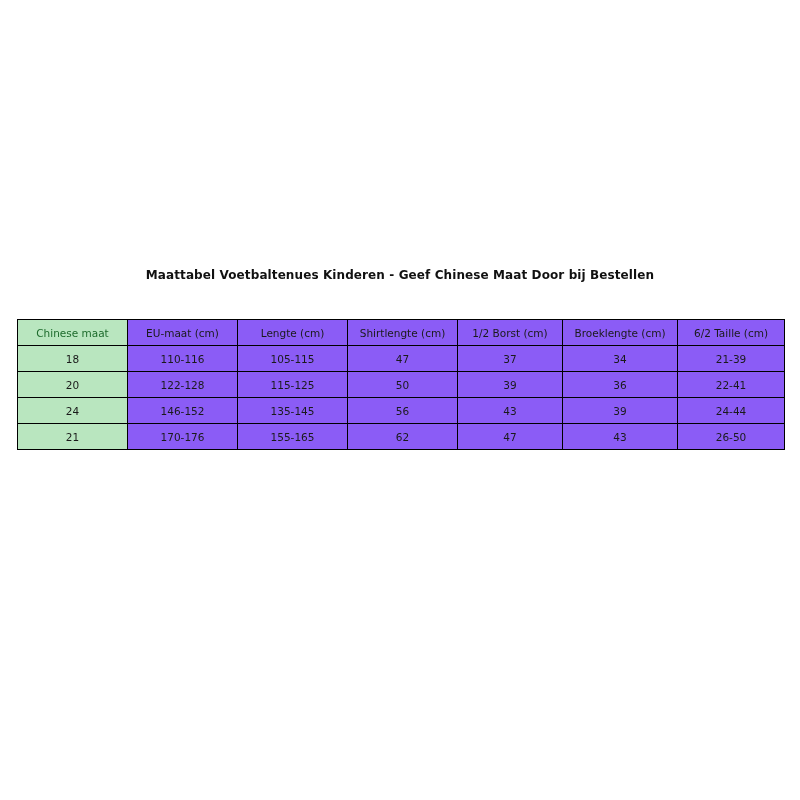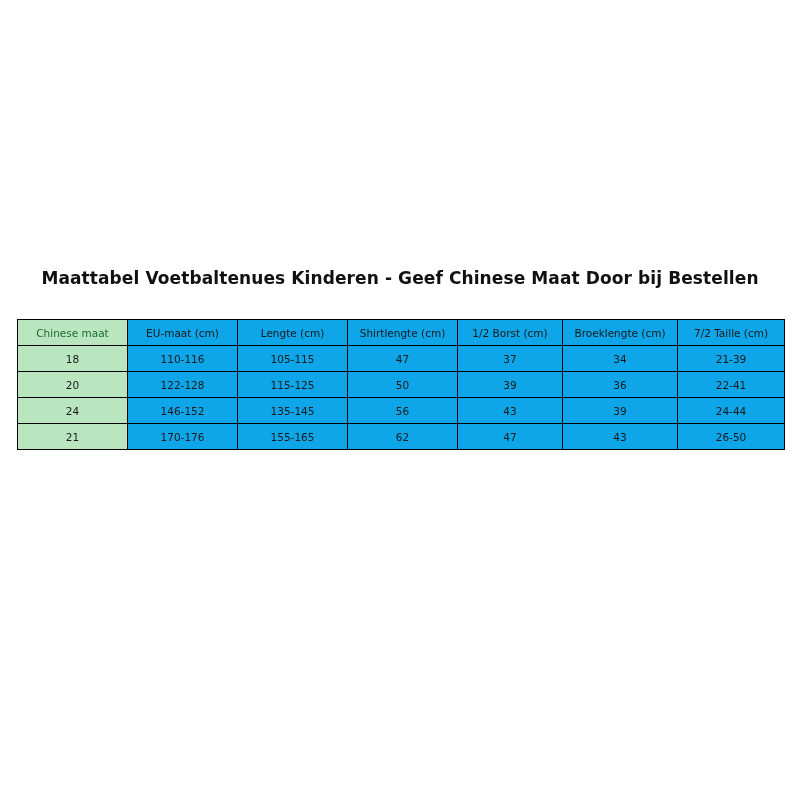--- a/index.html
+++ b/index.html
@@ -19,21 +19,21 @@
     width: 800px;
     height: 800px;
     box-sizing: border-box;
   }
   .title {
     position: absolute;
     top: 268px;
     left: 0;
     width: 800px;
     text-align: center;
-    font-size: 17px;
+    font-size: 12px;
     font-weight: bold;
     color: #111111;
     letter-spacing: 0.1px;
   }
   .table-wrap {
     position: absolute;
     top: 310px;
     left: 17px;
     width: 767px;
     margin-top: 9px;
@@ -46,21 +46,21 @@
   table.size-table th,
   table.size-table td {
     border: 1px solid #000000;
     text-align: center;
     vertical-align: middle;
     height: 26px;
     font-size: 10.5px;
     font-weight: normal;
     padding: 0 2px;
     box-sizing: border-box;
-    background: #0ea5e9;
+    background: #8b5cf6;
     color: #1a1a1a;
   }
   table.size-table th {
     font-size: 10.5px;
   }
   table.size-table th.first-col,
   table.size-table td.first-col {
     background: #b9e6bf;
   }
   table.size-table th.first-col {
@@ -93,21 +93,21 @@
           <col class="c6">
       </colgroup>
       <thead>
         <tr>
           <th class="first-col">Chinese maat</th>
           <th>EU-maat (cm)</th>
           <th>Lengte (cm)</th>
           <th>Shirtlengte (cm)</th>
           <th>1/2 Borst (cm)</th>
           <th>Broeklengte (cm)</th>
-          <th>7/2 Taille (cm)</th>
+          <th>6/2 Taille (cm)</th>
         </tr>
       </thead>
       <tbody>
         <tr>
           <td class="first-col">18</td>
           <td>110-116</td>
           <td>105-115</td>
           <td>47</td>
           <td>37</td>
           <td>34</td>

